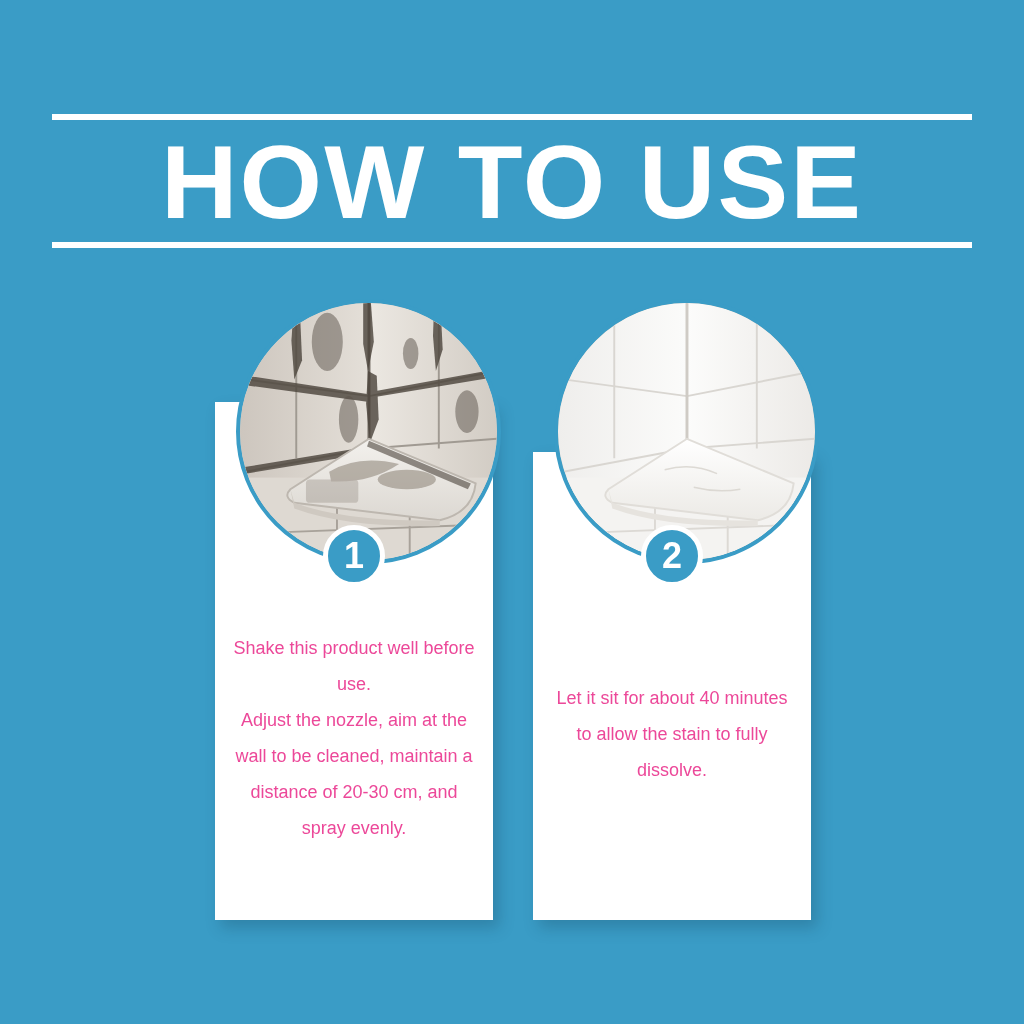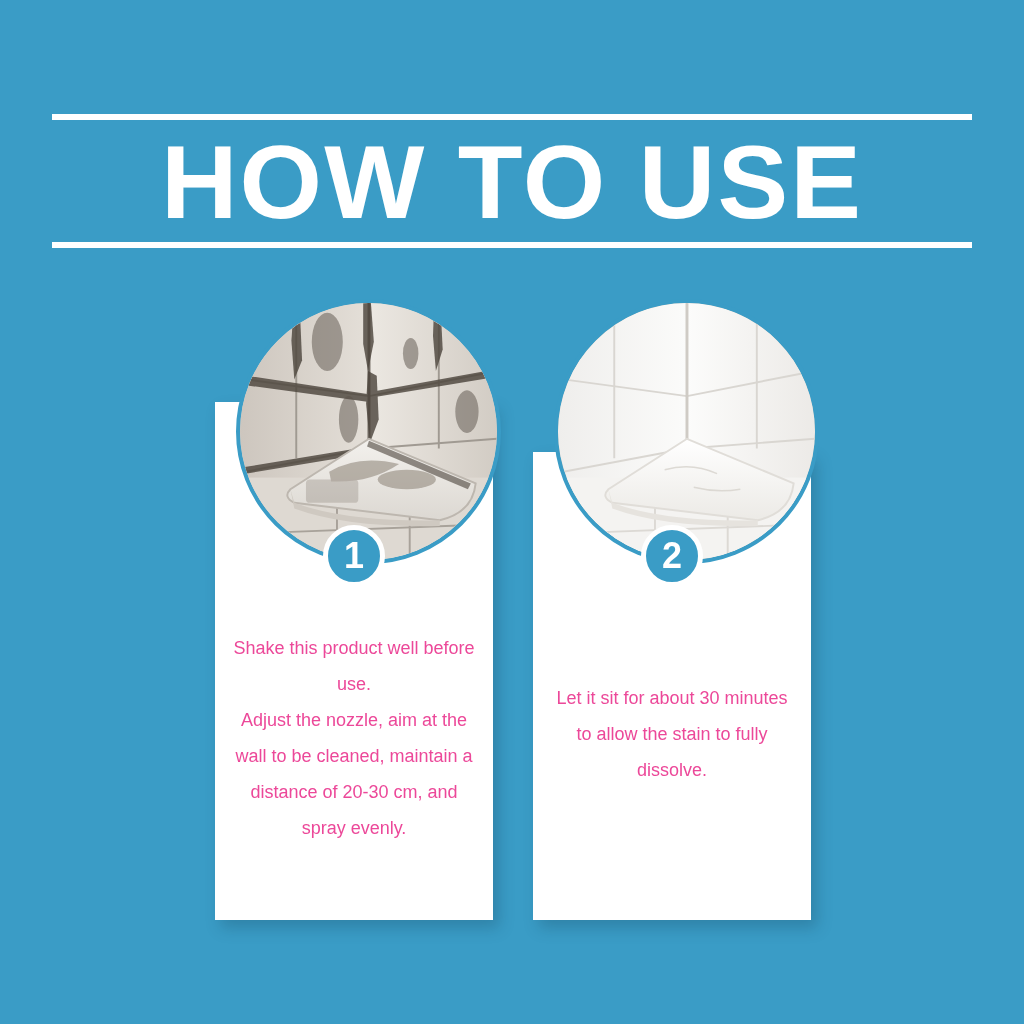--- a/index.html
+++ b/index.html
@@ -267,16 +267,16 @@
           <g stroke="#d6d2cc" stroke-width="1.5" fill="none" opacity="0.8">
             <path d="M110 172 q28 -8 54 4"></path>
             <path d="M140 190 q24 6 48 2"></path>
           </g>
         </svg>
       </div>
     </div>
 
     <div class="badge">2</div>
 
-    <div class="card-text">Let it sit for about 30 minutes to allow the stain to fully dissolve.</div>
+    <div class="card-text">Let it sit for about 40 minutes to allow the stain to fully dissolve.</div>
   </div>
 
 </div>
 
 </body></html>

